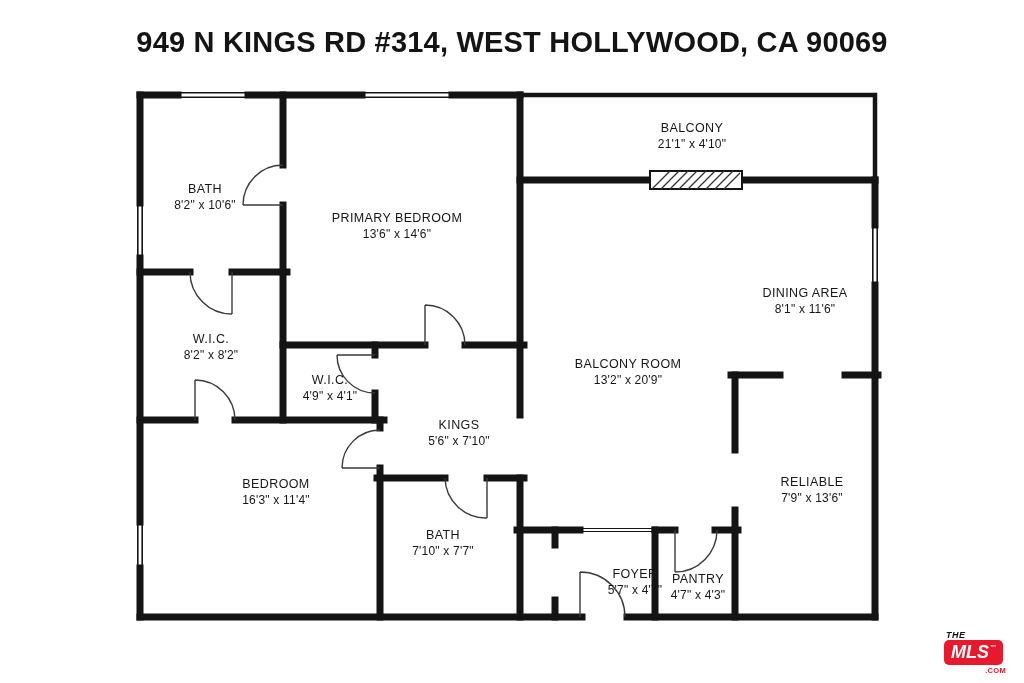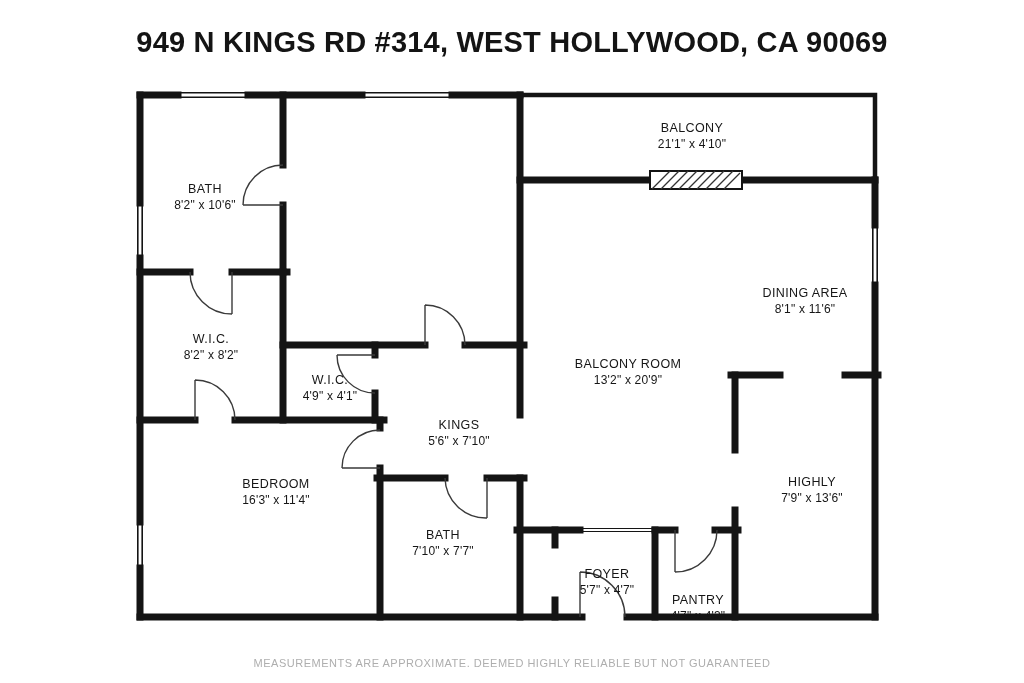--- a/index.html
+++ b/index.html
@@ -101,20 +101,24 @@
       <path d="M445 478 A41 41 0 0 0 487 518 M487 478L487 518"></path>
       <path d="M625 617 A45 45 0 0 0 580 572 M580 617L580 572"></path>
       <path d="M717 530 A42 42 0 0 1 675 572 M675 530L675 572"></path>
     </g>
   </svg>
 
   <div class="room-label" style="left:205px;top:197px">
     <span class="room-name">BATH</span>
     <span class="room-dims">8'2" x 10'6"</span>
   </div>
+  <div class="room-label" style="left:397px;top:226px">
+    <span class="room-name">PRIMARY BEDROOM</span>
+    <span class="room-dims">13'6" x 14'6"</span>
+  </div>
   <div class="room-label" style="left:692px;top:136px">
     <span class="room-name">BALCONY</span>
     <span class="room-dims">21'1" x 4'10"</span>
   </div>
   <div class="room-label" style="left:805px;top:301px">
     <span class="room-name">DINING AREA</span>
     <span class="room-dims">8'1" x 11'6"</span>
   </div>
   <div class="room-label" style="left:211px;top:347px">
     <span class="room-name">W.I.C.</span>
@@ -133,29 +137,36 @@
     <span class="room-dims">5'6" x 7'10"</span>
   </div>
   <div class="room-label" style="left:276px;top:492px">
     <span class="room-name">BEDROOM</span>
     <span class="room-dims">16'3" x 11'4"</span>
   </div>
   <div class="room-label" style="left:443px;top:543px">
     <span class="room-name">BATH</span>
     <span class="room-dims">7'10" x 7'7"</span>
   </div>
-  <div class="room-label" style="left:607px;top:582px">
+  <div class="room-label" style="left:635px;top:582px">
     <span class="room-name">FOYER</span>
     <span class="room-dims">5'7" x 4'7"</span>
   </div>
-  <div class="room-label" style="left:698px;top:608px">
+  <div class="room-label" style="left:698px;top:587px">
     <span class="room-name">PANTRY</span>
     <span class="room-dims">4'7" x 4'3"</span>
   </div>
   <div class="room-label" style="left:812px;top:490px">
-    <span class="room-name">HIGHLY</span>
+    <span class="room-name">RELIABLE</span>
     <span class="room-dims">7'9" x 13'6"</span>
   </div>
 
-  <div class="disclaimer">MEASUREMENTS ARE APPROXIMATE. DEEMED HIGHLY RELIABLE BUT NOT GUARANTEED</div>
 
+  <div class="mls">
+    <div class="mls-the">THE</div>
+    <div class="mls-box">
+        <span>MLS</span>
+        <span class="mls-tm">™</span>
+      </div>
+    <div class="mls-com">.COM</div>
+  </div>
 
 </div>
 
 </body></html>

